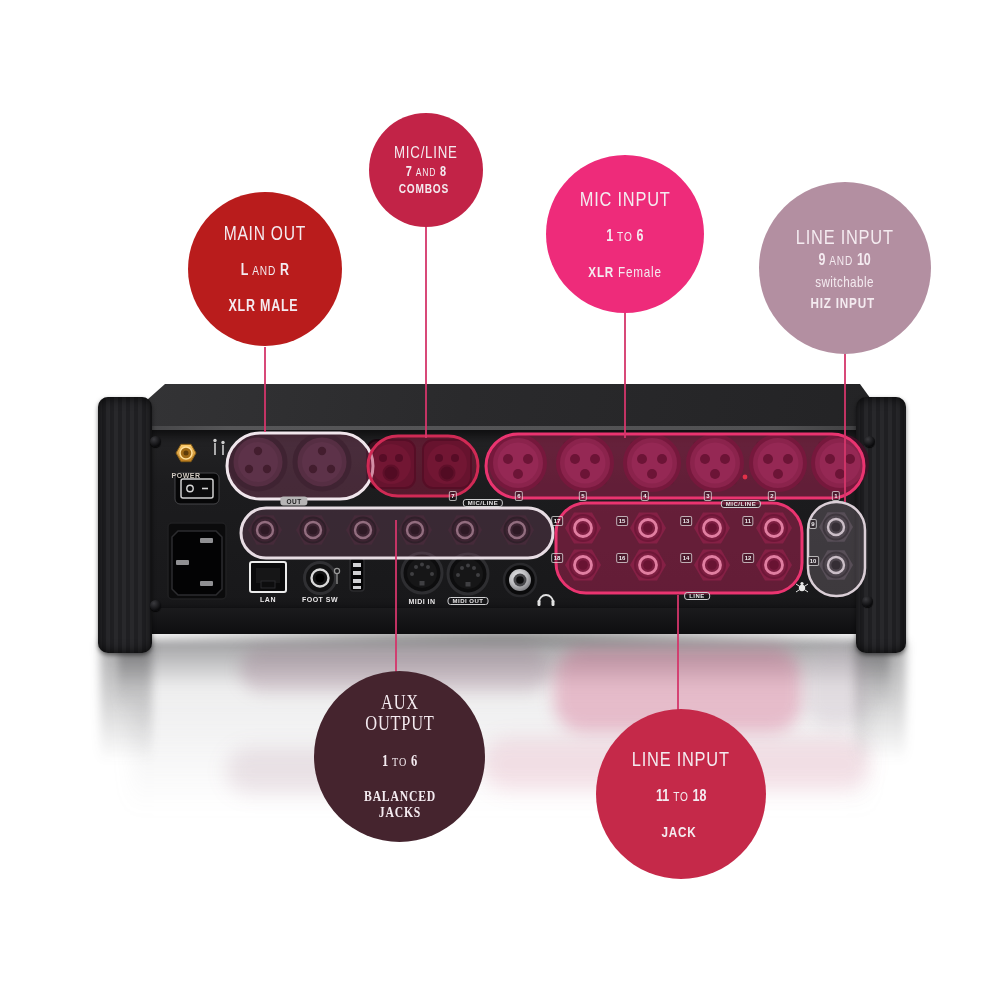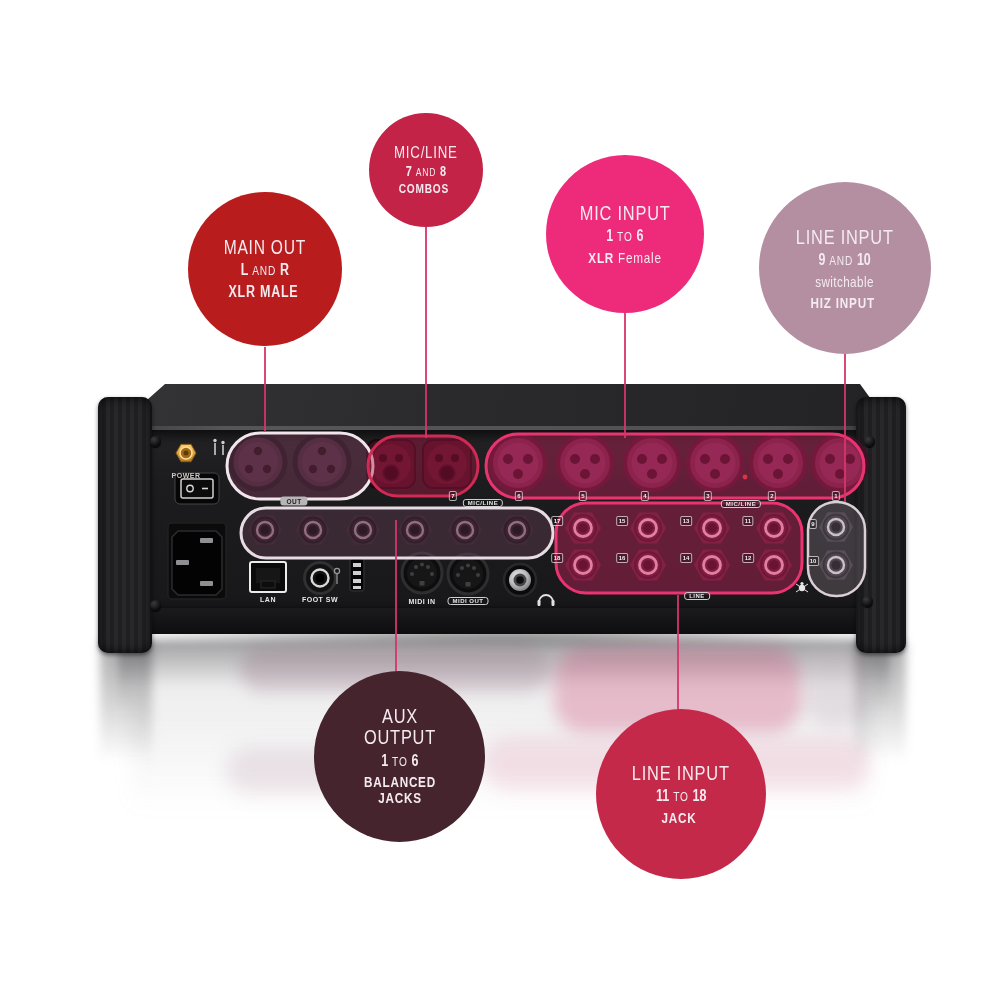--- a/index.html
+++ b/index.html
@@ -53,41 +53,41 @@
   .pill-line{border:1px solid #cfcfd1;color:#e8e6e7;background:rgba(22,22,24,.55);font-size:6px;padding:0 4px;}
   .tag{position:absolute;transform:translate(-50%,-50%);font-size:6px;line-height:8px;font-weight:bold;
     color:#f0eef0;border:1px solid rgba(255,255,255,.65);border-radius:2px;padding:0 1.5px;
     background:rgba(28,18,24,.35);white-space:nowrap;}
 
   
   .stem{position:absolute;width:2px;background:#d4356a;opacity:.9;}
 
   
   .callout{position:absolute;border-radius:50%;color:#f4ebf0;display:flex;flex-direction:column;
-    align-items:center;justify-content:center;text-align:center;gap:4px;}
+    align-items:center;justify-content:center;text-align:center;gap:18px;}
   .co-line{display:block;transform:scaleX(.78);transform-origin:center;white-space:nowrap;}
   .co-title{font-size:21px;font-weight:400;letter-spacing:1px;line-height:1.0;}
   .co-mid{display:flex;gap:5px;align-items:baseline;justify-content:center;}
   .co-mid b{font-size:16px;}
   .co-mid .join{font-size:13px;letter-spacing:1px;}
   .co-extra{font-size:15px;letter-spacing:.5px;}
   .co-bottom{display:flex;gap:5px;align-items:baseline;justify-content:center;font-size:15px;letter-spacing:1px;}
   .co-bottom b{font-weight:700;}
   .co-bottom span{font-weight:400;}
   .co-0{left:188px;top:192px;width:154px;height:154px;background:#b91c1c;}
   .co-0 .co-title{font-size:20px;}
   .co-0 .co-bottom{font-size:16px;}
   .co-1{left:369px;top:113px;width:114px;height:114px;background:#c22347;gap:2px;}
   .co-1 .co-title{font-size:17px;}
   .co-1 .co-mid b{font-size:14px;}
   .co-1 .co-mid .join{font-size:11px;}
   .co-1 .co-bottom{font-size:13px;}
   .co-2{left:546px;top:155px;width:158px;height:158px;background:#ee2b7a;}
   .co-3{left:759px;top:182px;width:172px;height:172px;background:#b38fa1;gap:4px;}
-  .co-4{left:314px;top:671px;width:171px;height:171px;background:#45242e;}
+  .co-4{left:314px;top:671px;width:171px;height:171px;background:#45242e;font-family:Liberation Serif, serif;}
   .co-4 .co-title{white-space:normal;width:100px;line-height:.98;}
   .co-4 .co-bottom{white-space:normal;display:block;width:110px;line-height:1.1;}
   .co-5{left:596px;top:709px;width:170px;height:170px;background:#c52949;}
 </style>
 </head>
 <body>
 
 <div class="scene">
 
   <div class="refl refl-wash"></div>

